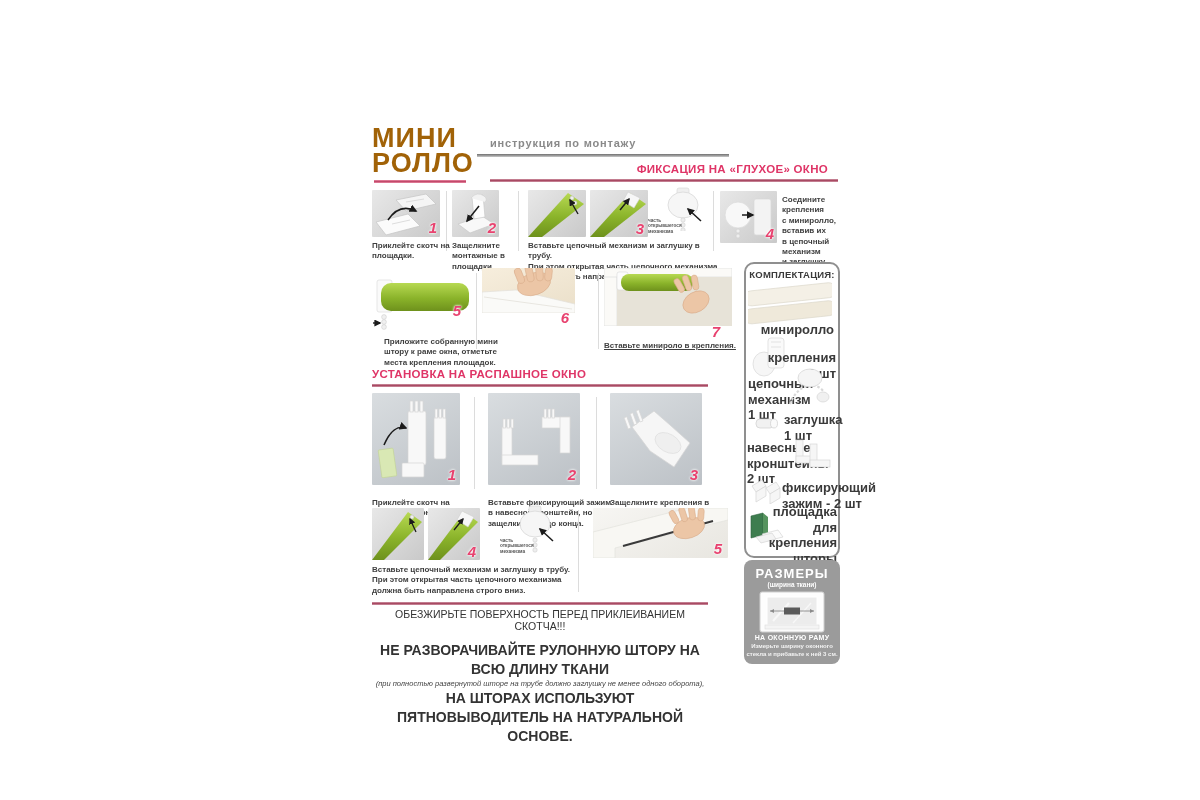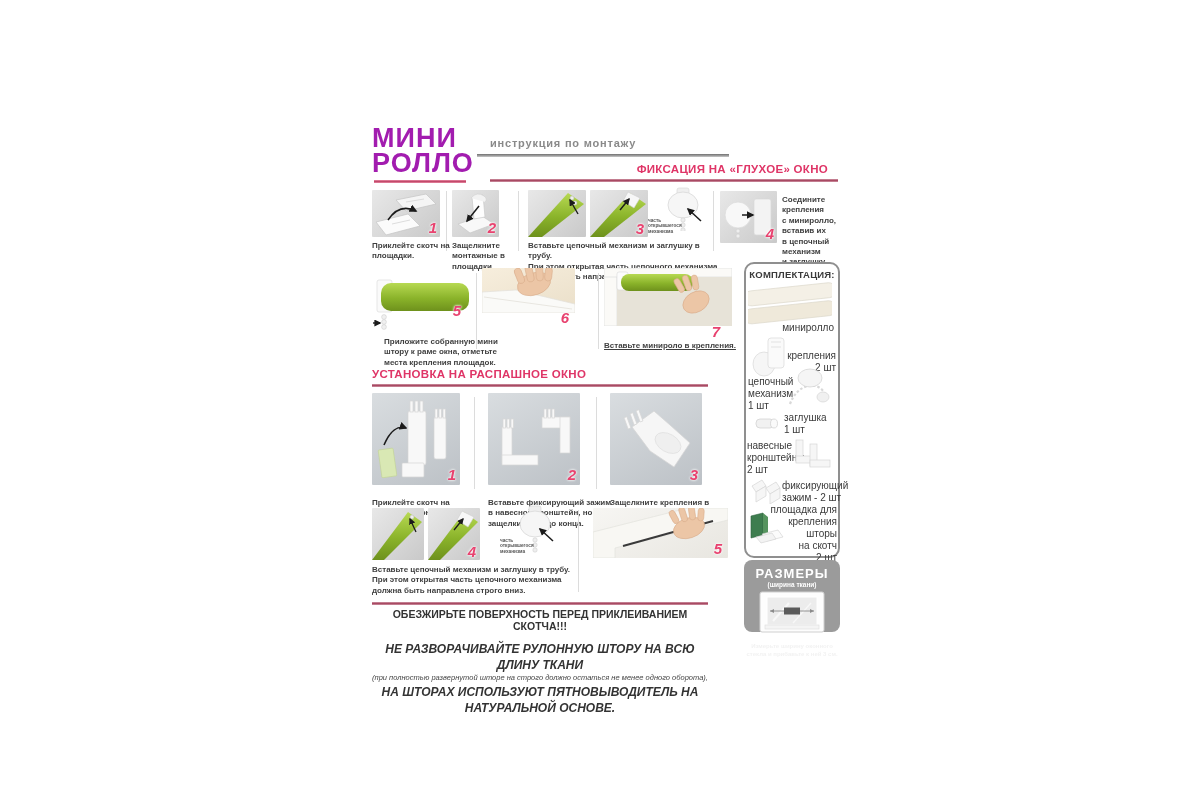--- a/index.html
+++ b/index.html
@@ -1,21 +1,21 @@
 <!DOCTYPE html>
 <html><head>
 <meta charset="utf-8">
 <style>
   html,body{margin:0;padding:0;background:#ffffff;}
   .canvas{position:relative;width:1200px;height:800px;background:#fff;overflow:hidden;
           font-family:"Liberation Sans","DejaVu Sans",sans-serif;color:#3f3f3f;}
   .content{position:absolute;left:372px;top:125px;width:470px;height:560px;}
   .abs{position:absolute;}
   
-  .logo{font-weight:bold;font-size:27px;line-height:0.93;color:#a21caf;letter-spacing:1px;}
+  .logo{font-weight:bold;font-size:27px;line-height:0.93;color:#a16207;letter-spacing:1px;}
   .logo-rule{height:3px;background:linear-gradient(#e98aa4,#c24a6b,#e98aa4);}
   .subtitle{font-weight:bold;font-size:11px;color:#8a8a8a;letter-spacing:0.8px;}
   .gray-rule{height:3px;background:linear-gradient(#6f6f6f,#9a9a9a,#c9c9c9);}
   .pink-rule{height:3px;background:linear-gradient(#d096a6,#a84a63,#d096a6);}
   .sec-title{font-weight:bold;font-size:11.5px;color:#df3567;letter-spacing:0.3px;white-space:nowrap;}
   
   .photo{position:absolute;background:linear-gradient(135deg,#e8e8e8,#c9c9c9);border-radius:1px;}
   .photo.cream{background:linear-gradient(160deg,#f7eedd,#eadfc9);}
   .photo.blue{background:linear-gradient(150deg,#d9dde0,#bcc1c6);}
   .photo.whitebg{background:linear-gradient(150deg,#f7f6f3,#e8e6e0);}
@@ -25,35 +25,35 @@
        text-shadow:0 0 2px #fff,0 0 3px #fff;line-height:1;}
   .cap{position:absolute;font-weight:bold;font-size:8px;line-height:1.3;color:#3f3f3f;white-space:pre-line;}
   .tiny{position:absolute;font-weight:bold;font-size:6px;line-height:1.15;color:#555;
         white-space:pre-line;transform:scale(0.78);transform-origin:top left;}
   .vdiv{position:absolute;width:1px;background:#dcdcdc;}
   
   .kit{position:absolute;left:744px;top:262px;width:92px;height:292px;background:#fff;
        border:2px solid #8f8f8f;border-radius:10px;}
   .kit-title{position:absolute;left:0;top:5px;width:100%;text-align:center;
              font-weight:bold;font-size:9.5px;color:#3a3a3a;letter-spacing:0.2px;}
-  .kit-label{position:absolute;font-weight:normal;font-size:10px;line-height:1.2;color:#3a3a3a;white-space:pre-line;}
+  .kit-label{position:absolute;font-weight:bold;font-size:13px;line-height:1.2;color:#3a3a3a;white-space:pre-line;}
   .kit-photo{position:absolute;}
   .kit-photo svg{display:block;width:100%;height:100%;}
   
-  .sizes{position:absolute;left:744px;top:560px;width:96px;height:72px;background:#9b9b9b;
+  .sizes{position:absolute;left:744px;top:560px;width:96px;height:104px;background:#9b9b9b;
          border-radius:8px;text-align:center;color:#fff;}
   .sizes-title{font-weight:bold;font-size:13px;letter-spacing:1px;margin-top:6px;}
   .sizes-sub{font-weight:bold;font-size:6.5px;margin-top:0px;}
   .sizes-cap{font-weight:bold;font-size:7px;letter-spacing:0.3px;margin-top:1px;}
   .sizes-note{font-weight:bold;font-size:6px;line-height:1.25;margin-top:2px;color:#f2f2f2;white-space:pre-line;}
   .sizes svg{display:block;margin:3px auto 1px auto;}
   
   .warn{position:absolute;left:0;top:483px;width:336px;text-align:center;color:#333;}
-  .warn-title{font-weight:bold;font-size:10.5px;margin-bottom:9px;}
-  .warn-line{font-weight:bold;font-size:12px;line-height:1.35;font-style:italic;}
+  .warn-title{font-weight:normal;font-size:10.5px;margin-bottom:9px;}
+  .warn-line{font-weight:bold;font-size:14px;line-height:1.35;}
   .warn-line.it{font-style:italic;font-weight:normal;font-size:7.5px;color:#444;}
 </style>
 </head>
 <body>
 
 <div class="canvas">
 
   <svg width="0" height="0" style="position:absolute">
     <defs>
       <linearGradient id="gv" x1="0" y1="0" x2="0" y2="1">
@@ -316,21 +316,21 @@
         </g>
       </svg>
       <span class="num" style="right:6px;bottom:2px;">5</span>
     </div>
 
     <div class="abs pink-rule" style="left:0;top:477px;width:336px;"></div>
 
     <div class="warn">
       <div class="warn-title">ОБЕЗЖИРЬТЕ ПОВЕРХНОСТЬ ПЕРЕД ПРИКЛЕИВАНИЕМ СКОТЧА!!!</div>
       <div class="warn-line">НЕ РАЗВОРАЧИВАЙТЕ РУЛОННУЮ ШТОРУ НА ВСЮ ДЛИНУ ТКАНИ</div>
-      <div class="warn-line it">(при полностью развернутой шторе на строго должно остаться не менее одного оборота),</div>
+      <div class="warn-line it">(при полностью развернутой шторе на трубе должно заглушку не менее одного оборота),</div>
       <div class="warn-line">НА ШТОРАХ ИСПОЛЬЗУЮТ ПЯТНОВЫВОДИТЕЛЬ НА НАТУРАЛЬНОЙ ОСНОВЕ.</div>
     </div>
   </div>
 
   <aside class="kit">
     <div class="kit-title">КОМПЛЕКТАЦИЯ:</div>
 
     <div class="kit-photo" style="left:2px;top:17px;width:84px;height:46px;">
       <svg viewBox="0 0 84 46">
         <rect x="-4" y="6" width="92" height="15" rx="7" fill="#f4f0e6" stroke="#ddd8cc" stroke-width="0.7" transform="rotate(-6 40 13)"></rect>

